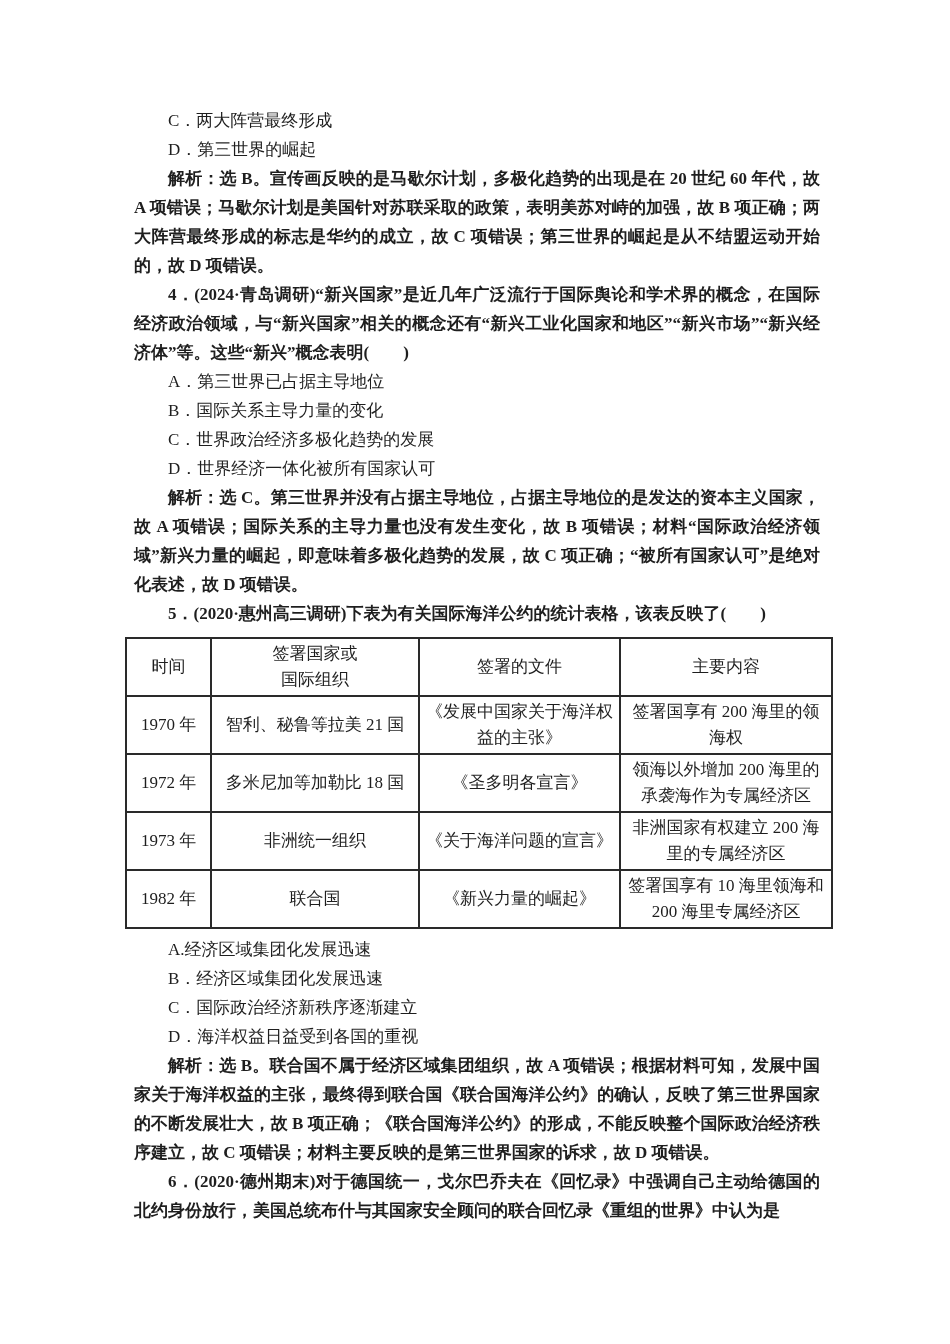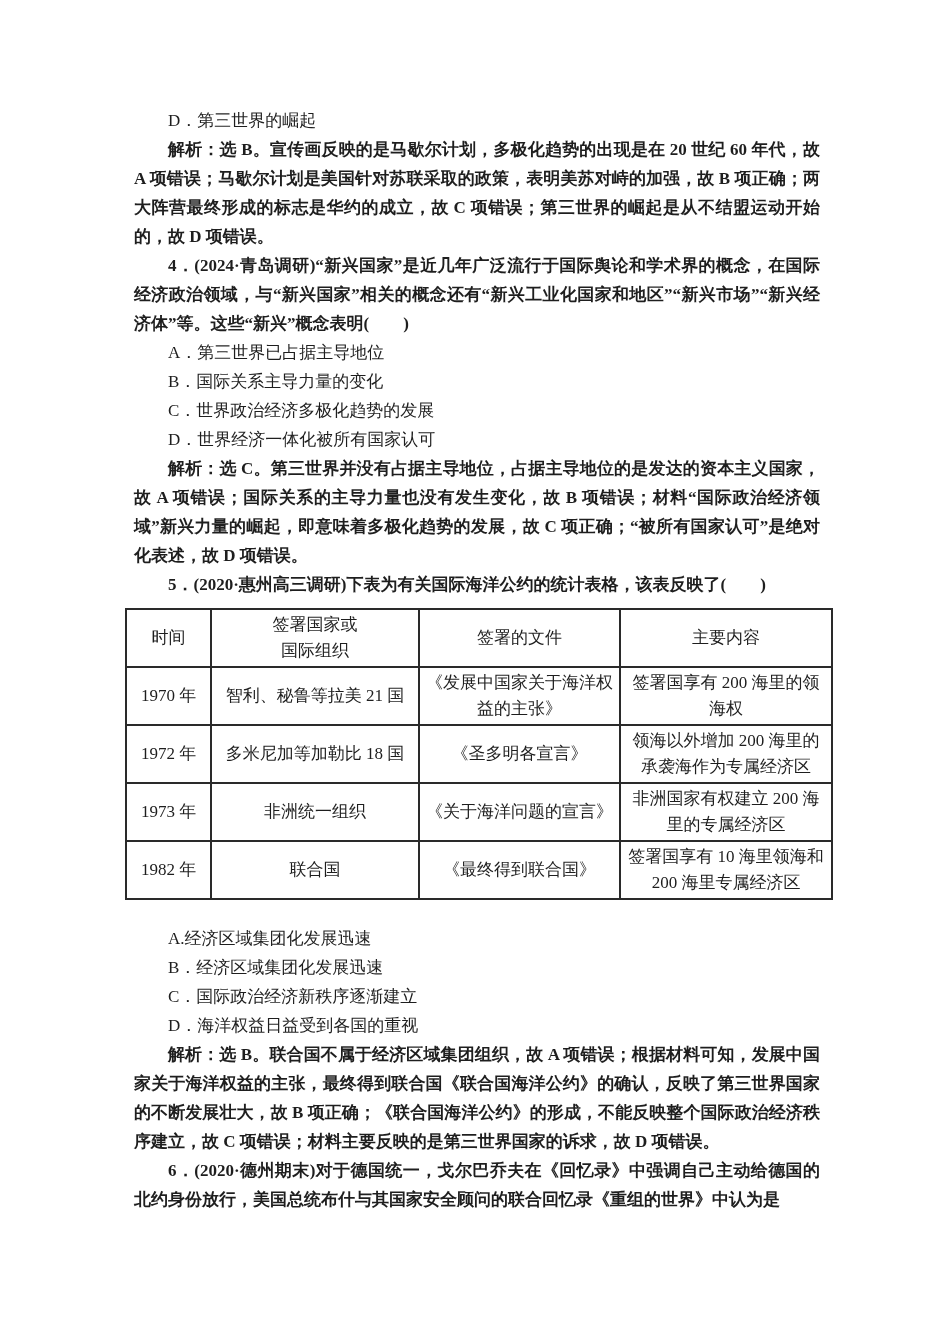--- a/index.html
+++ b/index.html
@@ -33,21 +33,21 @@
     font-weight: bold;
   }
   .option {
     text-align: left;
     text-indent: 2em;
   }
   table.conv-table {
     border-collapse: collapse;
     table-layout: fixed;
     width: 706px;
-    margin: 9px 0 24px -9px;
+    margin: 9px 0 6px -9px;
     padding-left: 41px;
   }
   table.conv-table th,
   table.conv-table td {
     border: 2px solid #2a2a2a;
     text-align: center;
     vertical-align: middle;
     font-weight: normal;
     font-size: 17px;
     line-height: 26px;
@@ -57,20 +57,21 @@
     box-sizing: border-box;
   }
   table.conv-table tr.header-row th { height: 55px; }
   table.conv-table tr.data-row td  { height: 57px; }
 </style>
 </head>
 <body>
 
 <div class="doc">
 
+  <p class="option">C．两大阵营最终形成</p>
   <p class="option">D．第三世界的崛起</p>
   <p class="para">解析：选 B。宣传画反映的是马歇尔计划，多极化趋势的出现是在 20 世纪 60 年代，故 A 项错误；马歇尔计划是美国针对苏联采取的政策，表明美苏对峙的加强，故 B 项正确；两大阵营最终形成的标志是华约的成立，故 C 项错误；第三世界的崛起是从不结盟运动开始的，故 D 项错误。</p>
   <p class="para">4．(2024·青岛调研)“新兴国家”是近几年广泛流行于国际舆论和学术界的概念，在国际经济政治领域，与“新兴国家”相关的概念还有“新兴工业化国家和地区”“新兴市场”“新兴经济体”等。这些“新兴”概念表明(　　)</p>
   <p class="option">A．第三世界已占据主导地位</p>
   <p class="option">B．国际关系主导力量的变化</p>
   <p class="option">C．世界政治经济多极化趋势的发展</p>
   <p class="option">D．世界经济一体化被所有国家认可</p>
   <p class="para">解析：选 C。第三世界并没有占据主导地位，占据主导地位的是发达的资本主义国家，故 A 项错误；国际关系的主导力量也没有发生变化，故 B 项错误；材料“国际政治经济领域”新兴力量的崛起，即意味着多极化趋势的发展，故 C 项正确；“被所有国家认可”是绝对化表述，故 D 项错误。</p>
   <p class="para">5．(2020·惠州高三调研)下表为有关国际海洋公约的统计表格，该表反映了(　　)</p>
 
@@ -103,21 +104,21 @@
       </tr>
       <tr class="data-row">
         <td>1973 年</td>
         <td>非洲统一组织</td>
         <td>《关于海洋问题的宣言》</td>
         <td>非洲国家有权建立 200 海里的专属经济区</td>
       </tr>
       <tr class="data-row">
         <td>1982 年</td>
         <td>联合国</td>
-        <td>《最终得到联合国》</td>
+        <td>《新兴力量的崛起》</td>
         <td>签署国享有 10 海里领海和 200 海里专属经济区</td>
       </tr>
     </tbody>
   </table>
 
   <p class="option">A.经济区域集团化发展迅速</p>
   <p class="option">B．经济区域集团化发展迅速</p>
   <p class="option">C．国际政治经济新秩序逐渐建立</p>
   <p class="option">D．海洋权益日益受到各国的重视</p>
   <p class="para">解析：选 B。联合国不属于经济区域集团组织，故 A 项错误；根据材料可知，发展中国家关于海洋权益的主张，最终得到联合国《联合国海洋公约》的确认，反映了第三世界国家的不断发展壮大，故 B 项正确；《联合国海洋公约》的形成，不能反映整个国际政治经济秩序建立，故 C 项错误；材料主要反映的是第三世界国家的诉求，故 D 项错误。</p>

